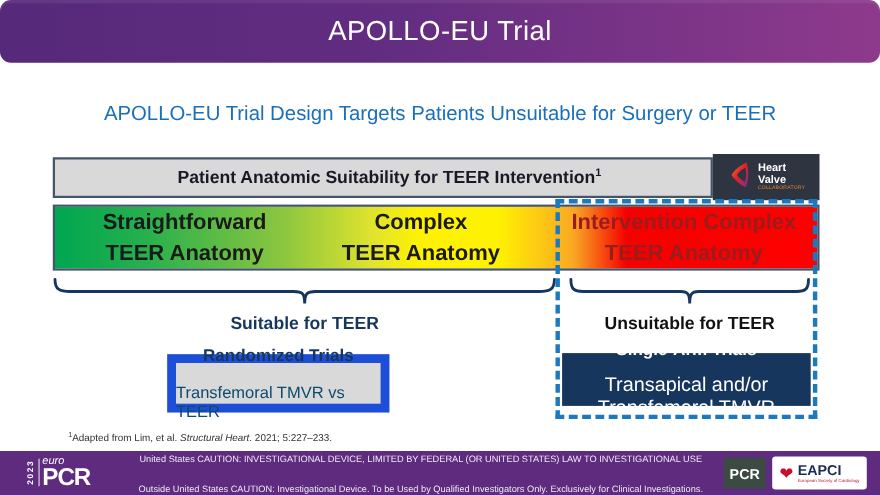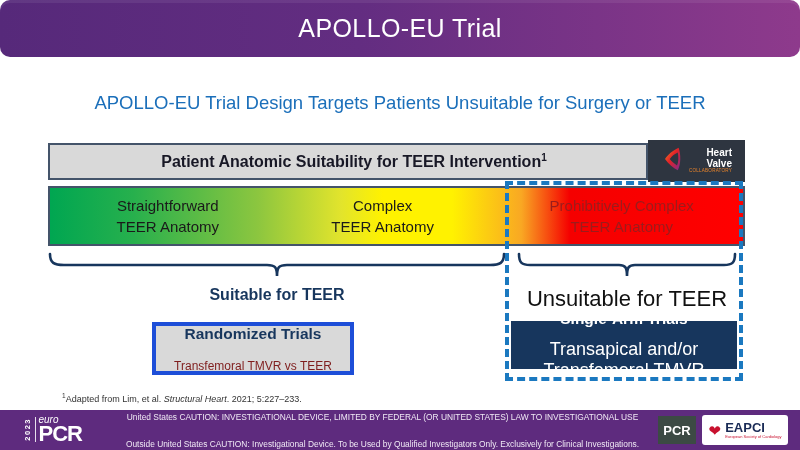--- a/index.html
+++ b/index.html
@@ -26,63 +26,63 @@
     background:#d9d9d9; border:2px solid #44546a; box-sizing:border-box;
     display:flex; align-items:center; justify-content:center;padding-left:12px;
   }
   .suit-bar-text { color:#181826; font-size:16px; font-weight:700; }
   .suit-bar-text sup { font-size:10px; }
   
   .hvc-box {
     position:absolute; left:648px; top:140px; width:97px; height:42px;
     background:#2e3540; display:flex; align-items:center; justify-content:center; gap:4px;
   }
-  .hvc-text { color:#ffffff; font-size:10px; font-weight:700; line-height:1.05;text-align:right; }
+  .hvc-text { color:#ffffff; font-size:10px; font-weight:700; line-height:1.05; }
   .hvc-collab { color:#e8832a; font-size:4.6px; font-weight:400; letter-spacing:.2px; }
   
   .spectrum {
     position:absolute; left:48px; top:186px; width:697px; height:60px; box-sizing:border-box;
     border:2px solid #44546a;
     background:linear-gradient(90deg,#00a651 0%,#27b04d 12%,#8cc63f 30%,#e2e42c 42%,
       #fff200 48%,#fff200 58%,#f9a823 68%,#f50000 75%,#ff0000 100%);
   }
   .seg-label {
     position:absolute; top:0; height:100%;
     display:flex; flex-direction:column; justify-content:center;
-    text-align:center; font-weight:400; font-size:15px; line-height:1.4;
+    text-align:center; font-weight:700; font-size:20px; line-height:1.4;
   }
   .seg-0 { left:2%;    width:30%; color:#1a1a1a; }
   .seg-1 { left:33%;   width:30%; color:#1a1a1a; }
   .seg-2 { left:66.5%; width:32%; color:#9b1c1c; }
   
   .dashed-box {
     position:absolute; left:505px; top:181px; width:238px; height:200px;
     box-sizing:border-box; border:4px dashed #1b79c0; pointer-events:none;
   }
   
   .brace { position:absolute; top:252px; height:26px; }
   .brace-left  { left:48px;  width:458px; }
   .brace-right { left:517px; width:220px; }
   
   .suitable-label {
     position:absolute; left:48px; top:286px; width:458px; text-align:center;
     color:#17365d; font-weight:700; font-size:16px;
   }
   .unsuitable-label {
     position:absolute; left:517px; top:286px; width:220px; text-align:center;
-    color:#111111; font-weight:400; font-size:22px;
+    color:#111111; font-weight:700; font-size:16px;
   }
   
   .randomized-box {
     position:absolute; left:152px; top:322px; width:202px; height:53px; box-sizing:border-box;
-    background:#d9d9d9; border:4px solid #1d4ed8;
+    background:#d9d9d9; border:8px solid #1d4ed8;
     display:flex; flex-direction:column; align-items:center; justify-content:center;
   }
   .randomized-box .box-title { color:#17365d; font-weight:700; font-size:15.5px; }
-  .randomized-box .box-sub   { color:#7f1d1d; font-size:12px; margin-top:16px; }
+  .randomized-box .box-sub   { color:#0c4a6e; font-size:15px; margin-top:16px; }
   .single-arm-box {
     position:absolute; left:511px; top:321px; width:226px; height:48px; box-sizing:border-box;
     background:#17365d; color:#ffffff;
     display:flex; flex-direction:column; align-items:center; justify-content:center;
     text-align:center; padding:0 6px;
   }
   .single-arm-box .box-title { font-weight:700; font-size:15.5px; }
   .single-arm-box .box-sub   { font-size:18px; line-height:1.15; margin-top:11px; }
   
   .footnote { position:absolute; left:62px; top:392px; font-size:9px; color:#333333; }
@@ -162,21 +162,21 @@
   <div class="spectrum">
     <div class="seg-label seg-0">
       <div>Straightforward</div>
       <div>TEER Anatomy</div>
     </div>
     <div class="seg-label seg-1">
       <div>Complex</div>
       <div>TEER Anatomy</div>
     </div>
     <div class="seg-label seg-2">
-      <div>Prohibitively Complex</div>
+      <div>Intervention Complex</div>
       <div>TEER Anatomy</div>
     </div>
   </div>
 
   <svg class="brace brace-left" viewBox="0 0 458 26" preserveAspectRatio="none">
     <path d="M2 2 C2 11 6 13 16 13 L219 13 C227 13 229 15 229 24 C229 15 231 13 239 13 L442 13 C452 13 456 11 456 2" fill="none" stroke="#17365d" stroke-width="2.6" stroke-linecap="round"></path>
   </svg>
   <svg class="brace brace-right" viewBox="0 0 220 26" preserveAspectRatio="none">
     <path d="M2 2 C2 11 5 13 13 13 L102 13 C108 13 110 15 110 24 C110 15 112 13 118 13 L207 13 C215 13 218 11 218 2" fill="none" stroke="#17365d" stroke-width="2.6" stroke-linecap="round"></path>
   </svg>

